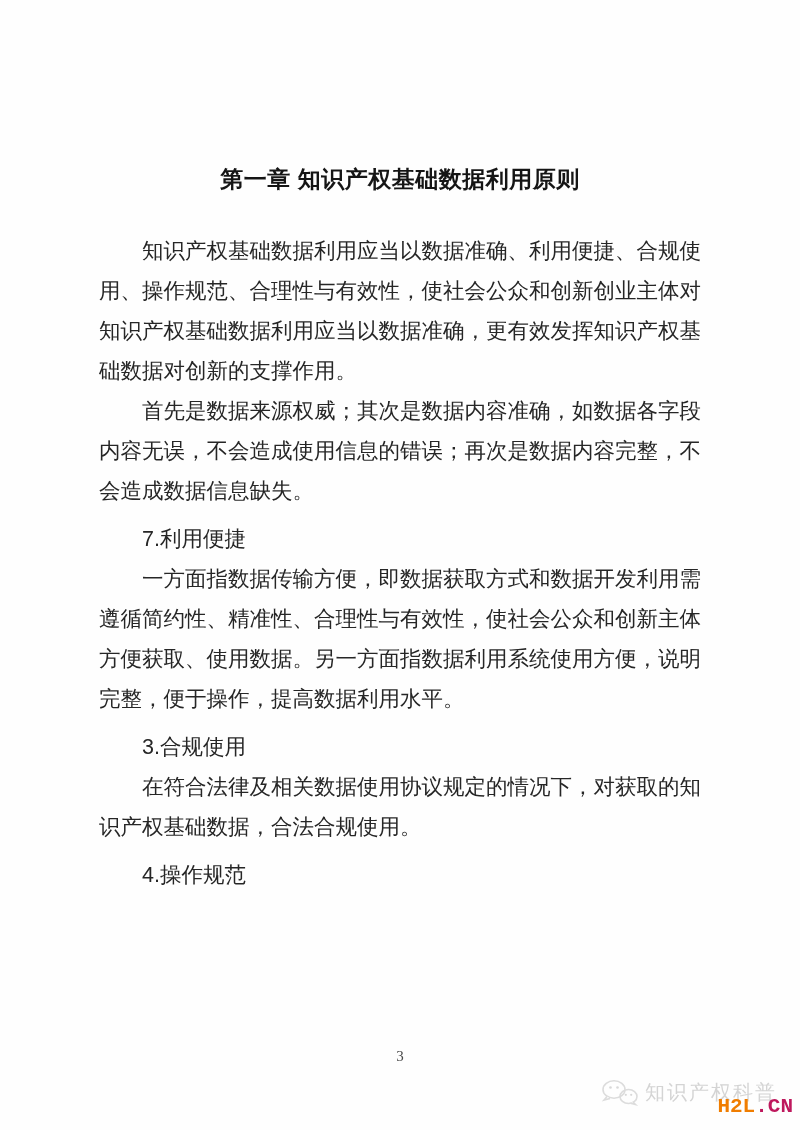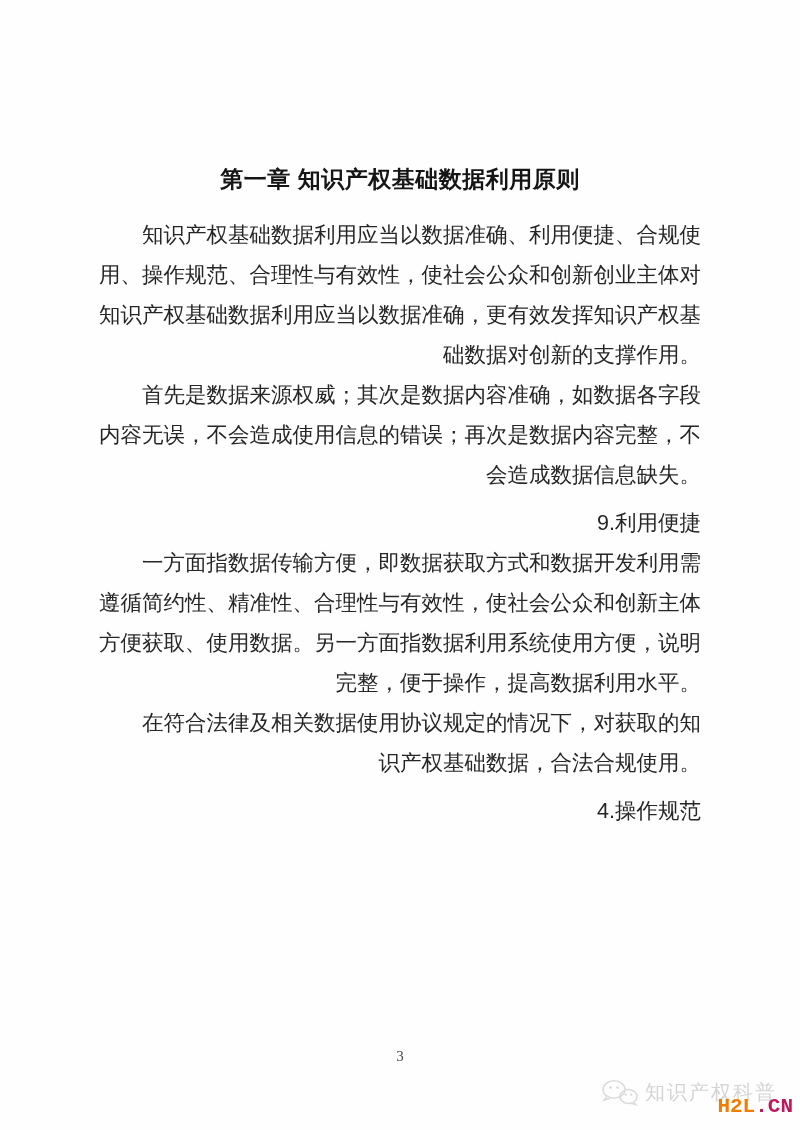--- a/index.html
+++ b/index.html
@@ -30,23 +30,22 @@
     margin: 12px;
     font-size: 23px;
     font-weight: bold;
     color: #151515;
     text-align: center;
     line-height: 42px;
     height: 42px;
     letter-spacing: 0.5px;
   }
   .doc-body {
-    margin-top: 15px;
+    margin-top: 31px;
     font-size: 21.5px;
-    text-align: right;
   }
   .line {
     height: 40px;
     line-height: 40px;
     white-space: nowrap;
     letter-spacing: 0px;
   }
   .line.heading {
     margin-top: 8px;
   }
@@ -108,25 +107,26 @@
   <div class="doc">
     <h1 class="title">第一章 知识产权基础数据利用原则</h1>
     <div class="doc-body" id="doc-body">
         <div class="line">　　知识产权基础数据利用应当以数据准确、利用便捷、合规使</div>
         <div class="line">用、操作规范、合理性与有效性，使社会公众和创新创业主体对</div>
         <div class="line">知识产权基础数据利用应当以数据准确，更有效发挥知识产权基</div>
         <div class="line">础数据对创新的支撑作用。</div>
         <div class="line">　　首先是数据来源权威；其次是数据内容准确，如数据各字段</div>
         <div class="line">内容无误，不会造成使用信息的错误；再次是数据内容完整，不</div>
         <div class="line">会造成数据信息缺失。</div>
-        <div class="line heading">　　9.利用便捷</div>
+        <div class="line heading">　　7.利用便捷</div>
         <div class="line">　　一方面指数据传输方便，即数据获取方式和数据开发利用需</div>
         <div class="line">遵循简约性、精准性、合理性与有效性，使社会公众和创新主体</div>
         <div class="line">方便获取、使用数据。另一方面指数据利用系统使用方便，说明</div>
         <div class="line">完整，便于操作，提高数据利用水平。</div>
+        <div class="line heading">　　3.合规使用</div>
         <div class="line">　　在符合法律及相关数据使用协议规定的情况下，对获取的知</div>
         <div class="line">识产权基础数据，合法合规使用。</div>
         <div class="line heading">　　4.操作规范</div>
       </div>
   </div>
 
   <div class="page-number">3</div>
 
   <div class="footer-watermark">
     <div class="footer-row1">

